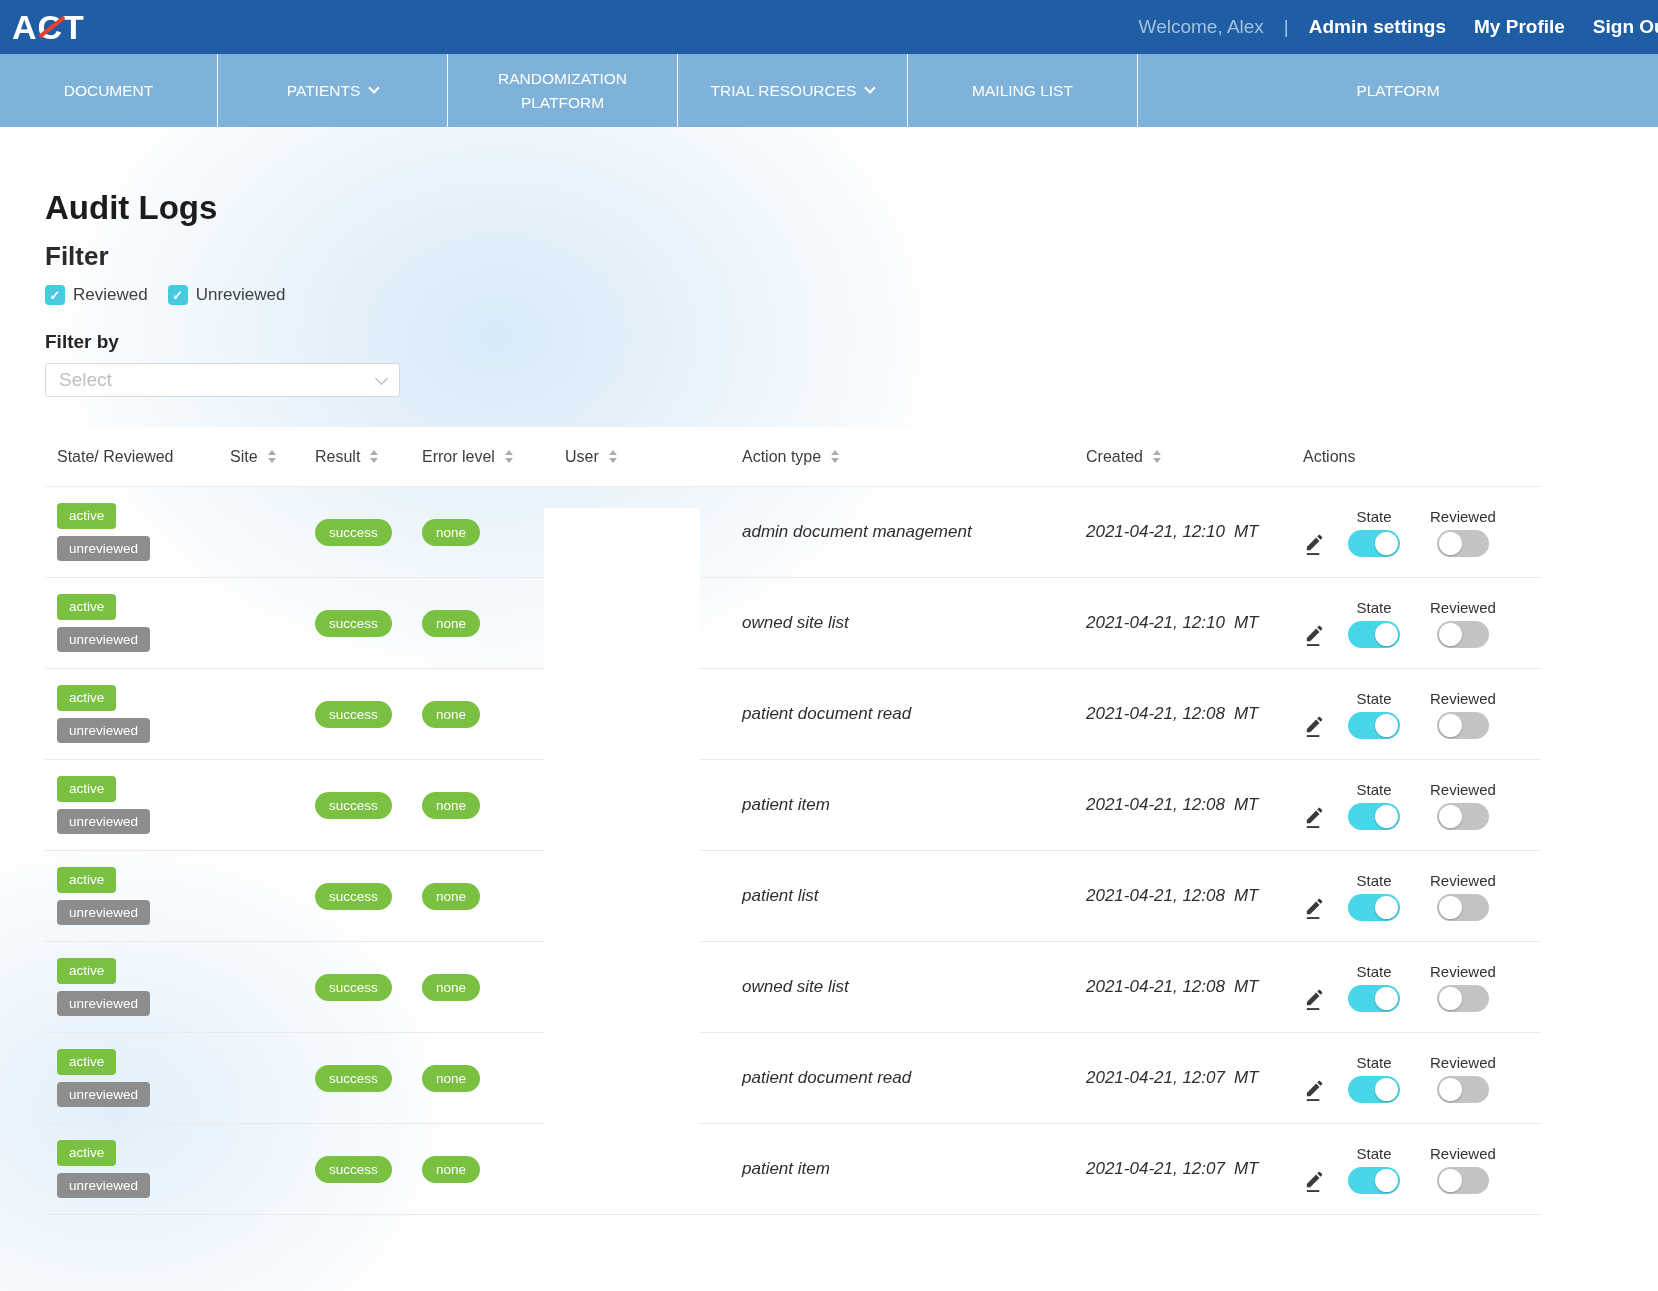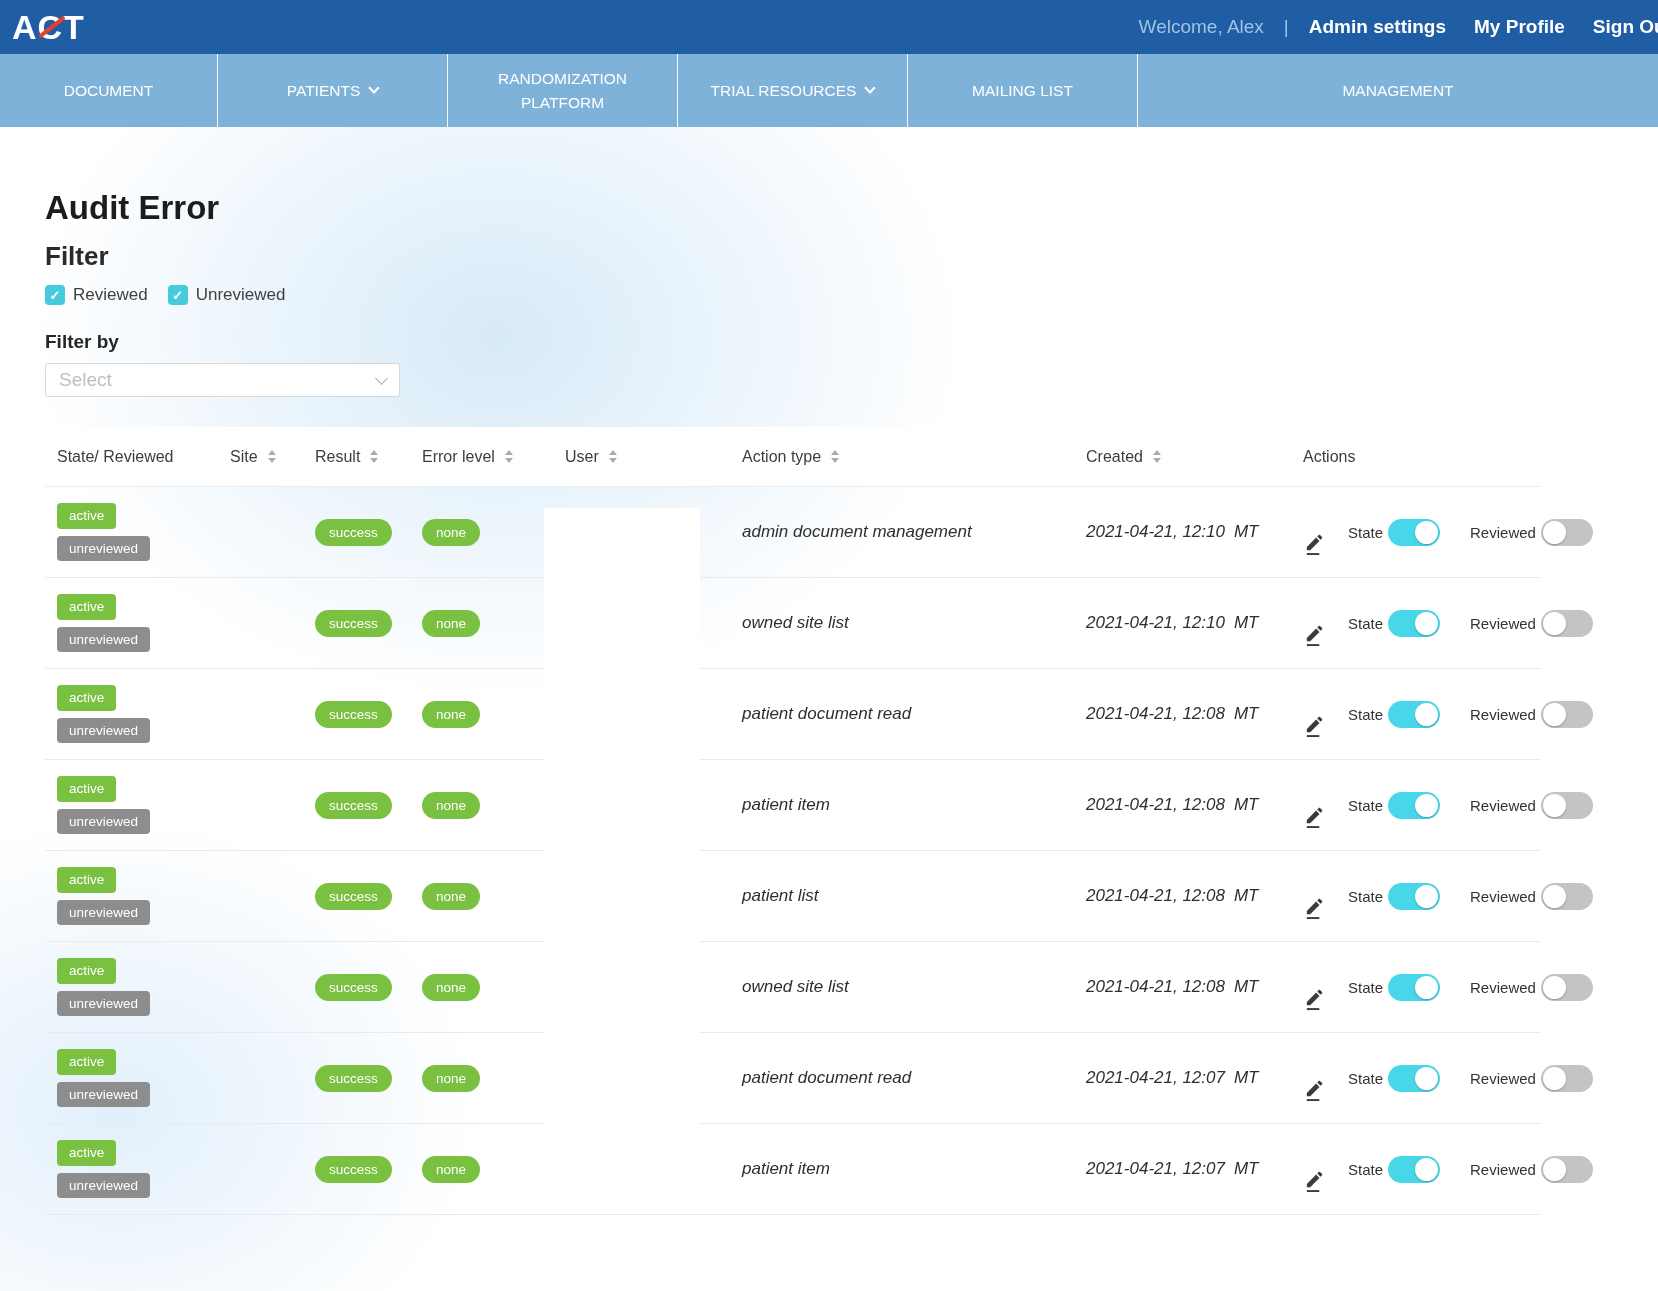--- a/index.html
+++ b/index.html
@@ -153,21 +153,21 @@
   .c-state { display: flex; flex-direction: column; align-items: flex-start; gap: 7px; padding-left: 12px; }
   .pill { color: #fff; font-size: 13.5px; line-height: 1; padding: 6px 12px; border-radius: 4px; white-space: nowrap; }
   .pill-green { background: #7ac142; }
   .pill-gray { background: #8d8d8d; }
   .pill-round { border-radius: 14px; padding: 6px 14px; }
   .c-action, .c-created { color: #2e2e2e; font-size: 17px; font-style: italic; }
   .c-created .tz { margin-left: 9px; }
 
   .c-actions { display: flex; align-items: center; padding-left: 8px; }
   .edit-btn { margin-top: 24px; cursor: pointer; line-height: 0; }
-  .toggle-group { display: flex; flex-direction: row; align-items: center; gap: 5px; margin-left: 22px; }
+  .toggle-group { display: flex; flex-direction: column; align-items: center; gap: 5px; margin-left: 22px; }
   .toggle-group.second { margin-left: 30px; }
   .tlabel { font-size: 15px; color: #333; }
   .toggle { position: relative; width: 52px; height: 27px; border-radius: 14px; cursor: pointer; }
   .toggle.on { background: #48d7e9; }
   .toggle.off { background: #c4c4c4; }
   .toggle .knob {
     position: absolute; top: 2px;
     width: 23px; height: 23px;
     border-radius: 50%;
     background: #fff;
@@ -219,27 +219,27 @@
   </div>
       <div class="nav-item">
     <span class="nav-label">TRIAL RESOURCES</span>
     <span class="nav-caret"></span>
   </div>
       <div class="nav-item">
     <span class="nav-label">MAILING LIST</span>
 
   </div>
       <div class="nav-item">
-    <span class="nav-label">MANAGEMENT</span>
+    <span class="nav-label">PLATFORM</span>
 
   </div>
     </nav>
 
   <main class="content">
-    <h1 class="page-title">Audit Error</h1>
+    <h1 class="page-title">Audit Logs</h1>
     <h2 class="filter-heading">Filter</h2>
 
     <div class="checkrow">
       <label class="checkitem">
         <span class="cb">✓</span>
         <span>Reviewed</span>
       </label>
       <label class="checkitem">
         <span class="cb">✓</span>
         <span>Unreviewed</span>

